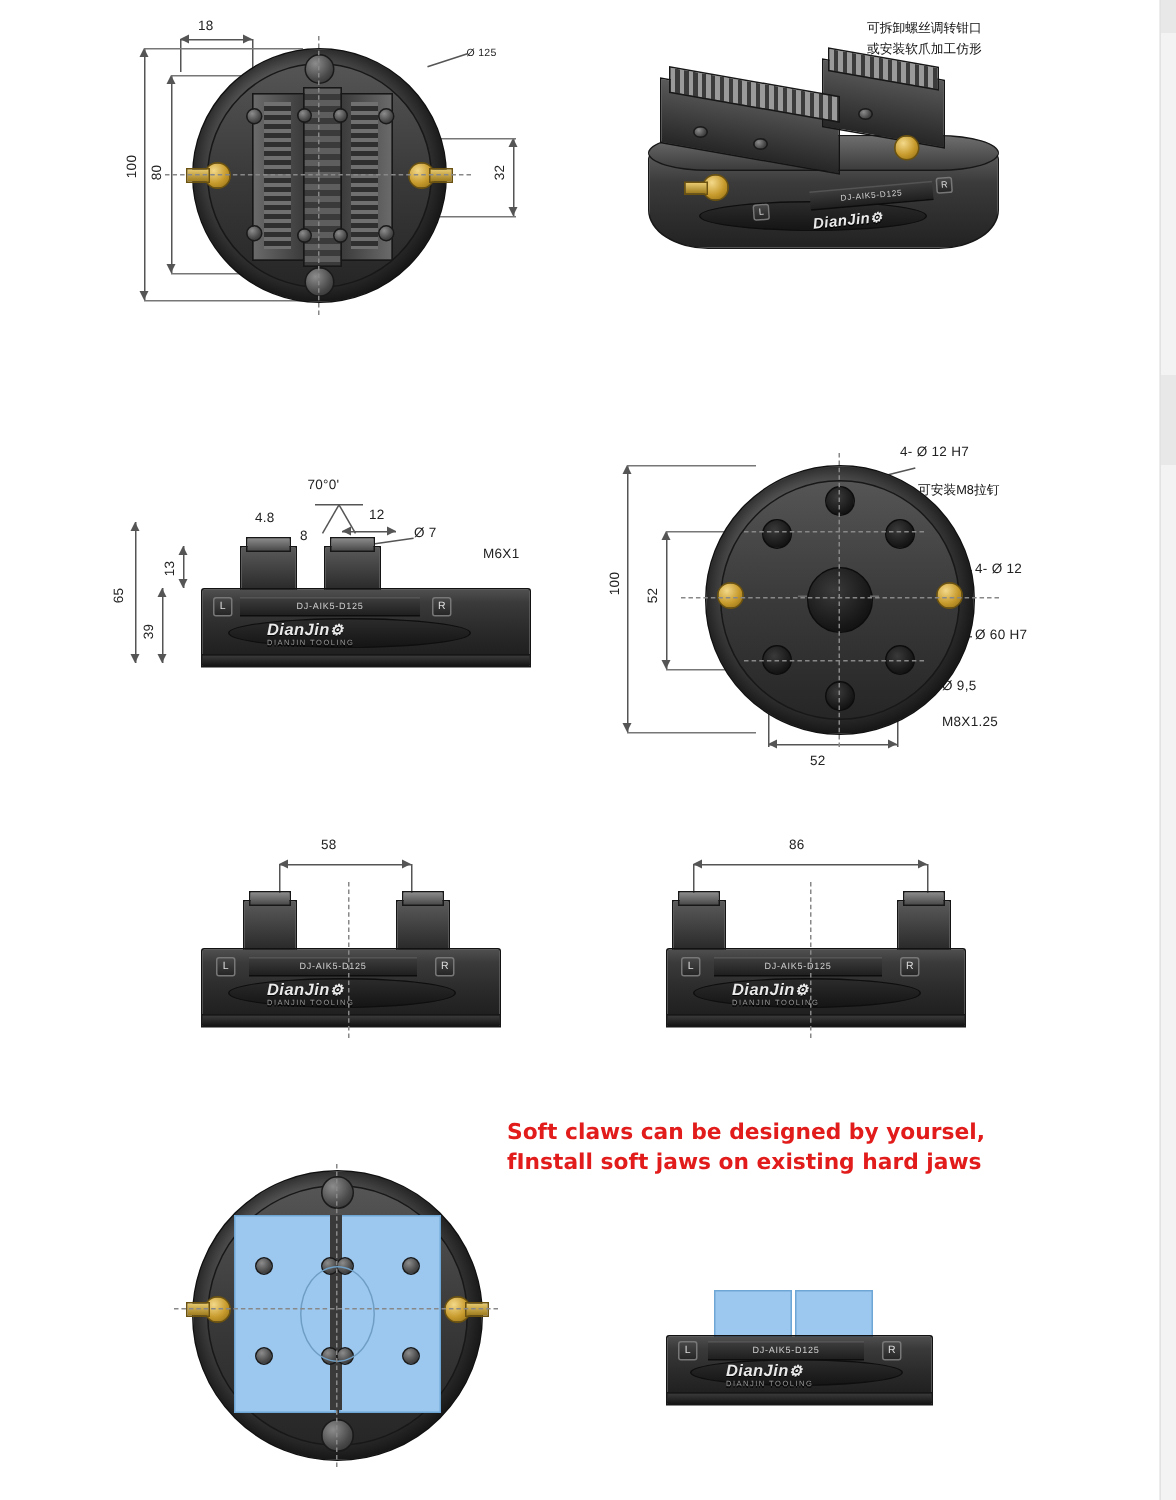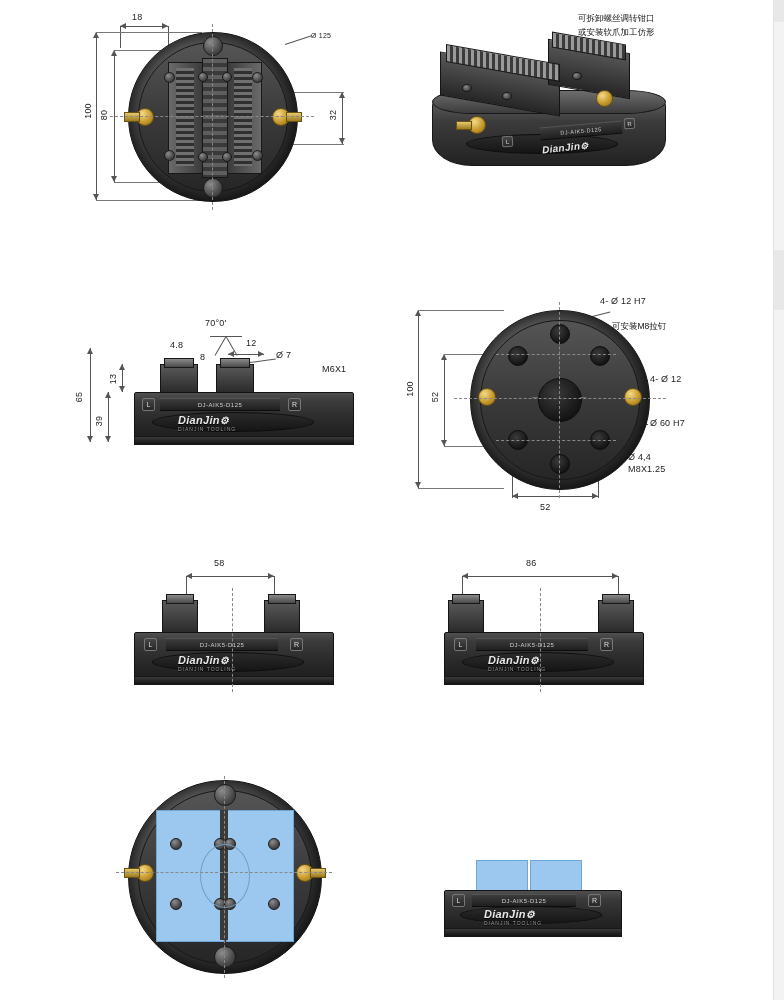--- a/index.html
+++ b/index.html
@@ -253,22 +253,22 @@
     <div class="dimtxt" style="left:200px;top:16px;">4-  Ø  12  H7</div>
     <div class="note-cn" style="left:212px;top:16px;margin-top:24px;">可安装M8拉钉</div>
     <div class="leader" style="left:152px;top:46px;width:60px;transform:rotate(-14deg);"></div>
 
     <div class="dimtxt" style="left:250px;top:94px;">4-  Ø  12</div>
     <div class="line hline" style="left:208px;top:100px;width:40px;"></div>
 
     <div class="dimtxt" style="left:250px;top:138px;">Ø 60  H7</div>
     <div class="line hline" style="left:196px;top:144px;width:52px;"></div>
 
-    <div class="dimtxt" style="left:228px;top:172px;">Ø 4,4</div>
-    <div class="dimtxt" style="left:228px;top:184px;">M8X1.25</div>
+    <div class="dimtxt" style="left:228px;top:172px;">Ø 9,5</div>
+    <div class="dimtxt" style="left:228px;top:196px;">M8X1.25</div>
     <div class="leader" style="left:186px;top:176px;width:42px;transform:rotate(-8deg);"></div>
 
     <div class="line vline" style="left:18px;top:30px;height:178px;"></div>
     <div class="arrowU" style="left:15px;top:30px;"></div>
     <div class="arrowD" style="left:15px;top:202px;"></div>
     <div class="dimtxt" style="left:2px;top:104px;transform:rotate(-90deg);">100</div>
     <div class="line hline thin" style="left:18px;top:30px;width:86px;"></div>
     <div class="line hline thin" style="left:18px;top:208px;width:86px;"></div>
 
     <div class="line vline" style="left:44px;top:74px;height:92px;"></div>
@@ -343,20 +343,22 @@
     <div class="label-strip" style="left:46px;top:86px;width:112px;">DJ-AIK5-D125</div>
     <div class="endtag" style="left:24px;top:86px;">L</div>
     <div class="endtag" style="left:170px;top:86px;">R</div>
     <div class="ovalcut" style="left:32px;top:100px;width:150px;height:18px;"></div>
     <div class="brand" style="left:58px;top:102px;">DianJin<span style="font-size:10px;">⚙</span><small>DIANJIN TOOLING</small></div>
     <div class="plate" style="left:14px;top:124px;width:198px;height:7px;background:linear-gradient(180deg,#3a3a3a,#141414);"></div>
     <div class="dashv" style="left:110px;top:36px;height:104px;"></div>
   </div>
 
   <div class="note-red" style="left:338px;top:745px;">
+    <div>Soft claws can be designed by yoursel,</div>
+    <div>fInstall soft jaws on existing hard jaws</div>
   </div>
 
   <div class="view" style="left:108px;top:780px;width:230px;height:215px;">
     <div class="round-base" style="left:20px;top:0px;width:192px;height:192px;"></div>
     <div class="round-inner" style="left:30px;top:10px;width:172px;height:172px;"></div>
     <div class="bluejaw" style="left:48px;top:30px;width:66px;height:130px;"></div>
     <div class="bluejaw" style="left:118px;top:30px;width:66px;height:130px;"></div>
     <div class="plate" style="left:112px;top:30px;width:8px;height:130px;background:#3a3a3a;border:none;"></div>
     <div class="bolt" style="left:62px;top:58px;width:10px;height:10px;"></div>
     <div class="bolt" style="left:62px;top:118px;width:10px;height:10px;"></div>

